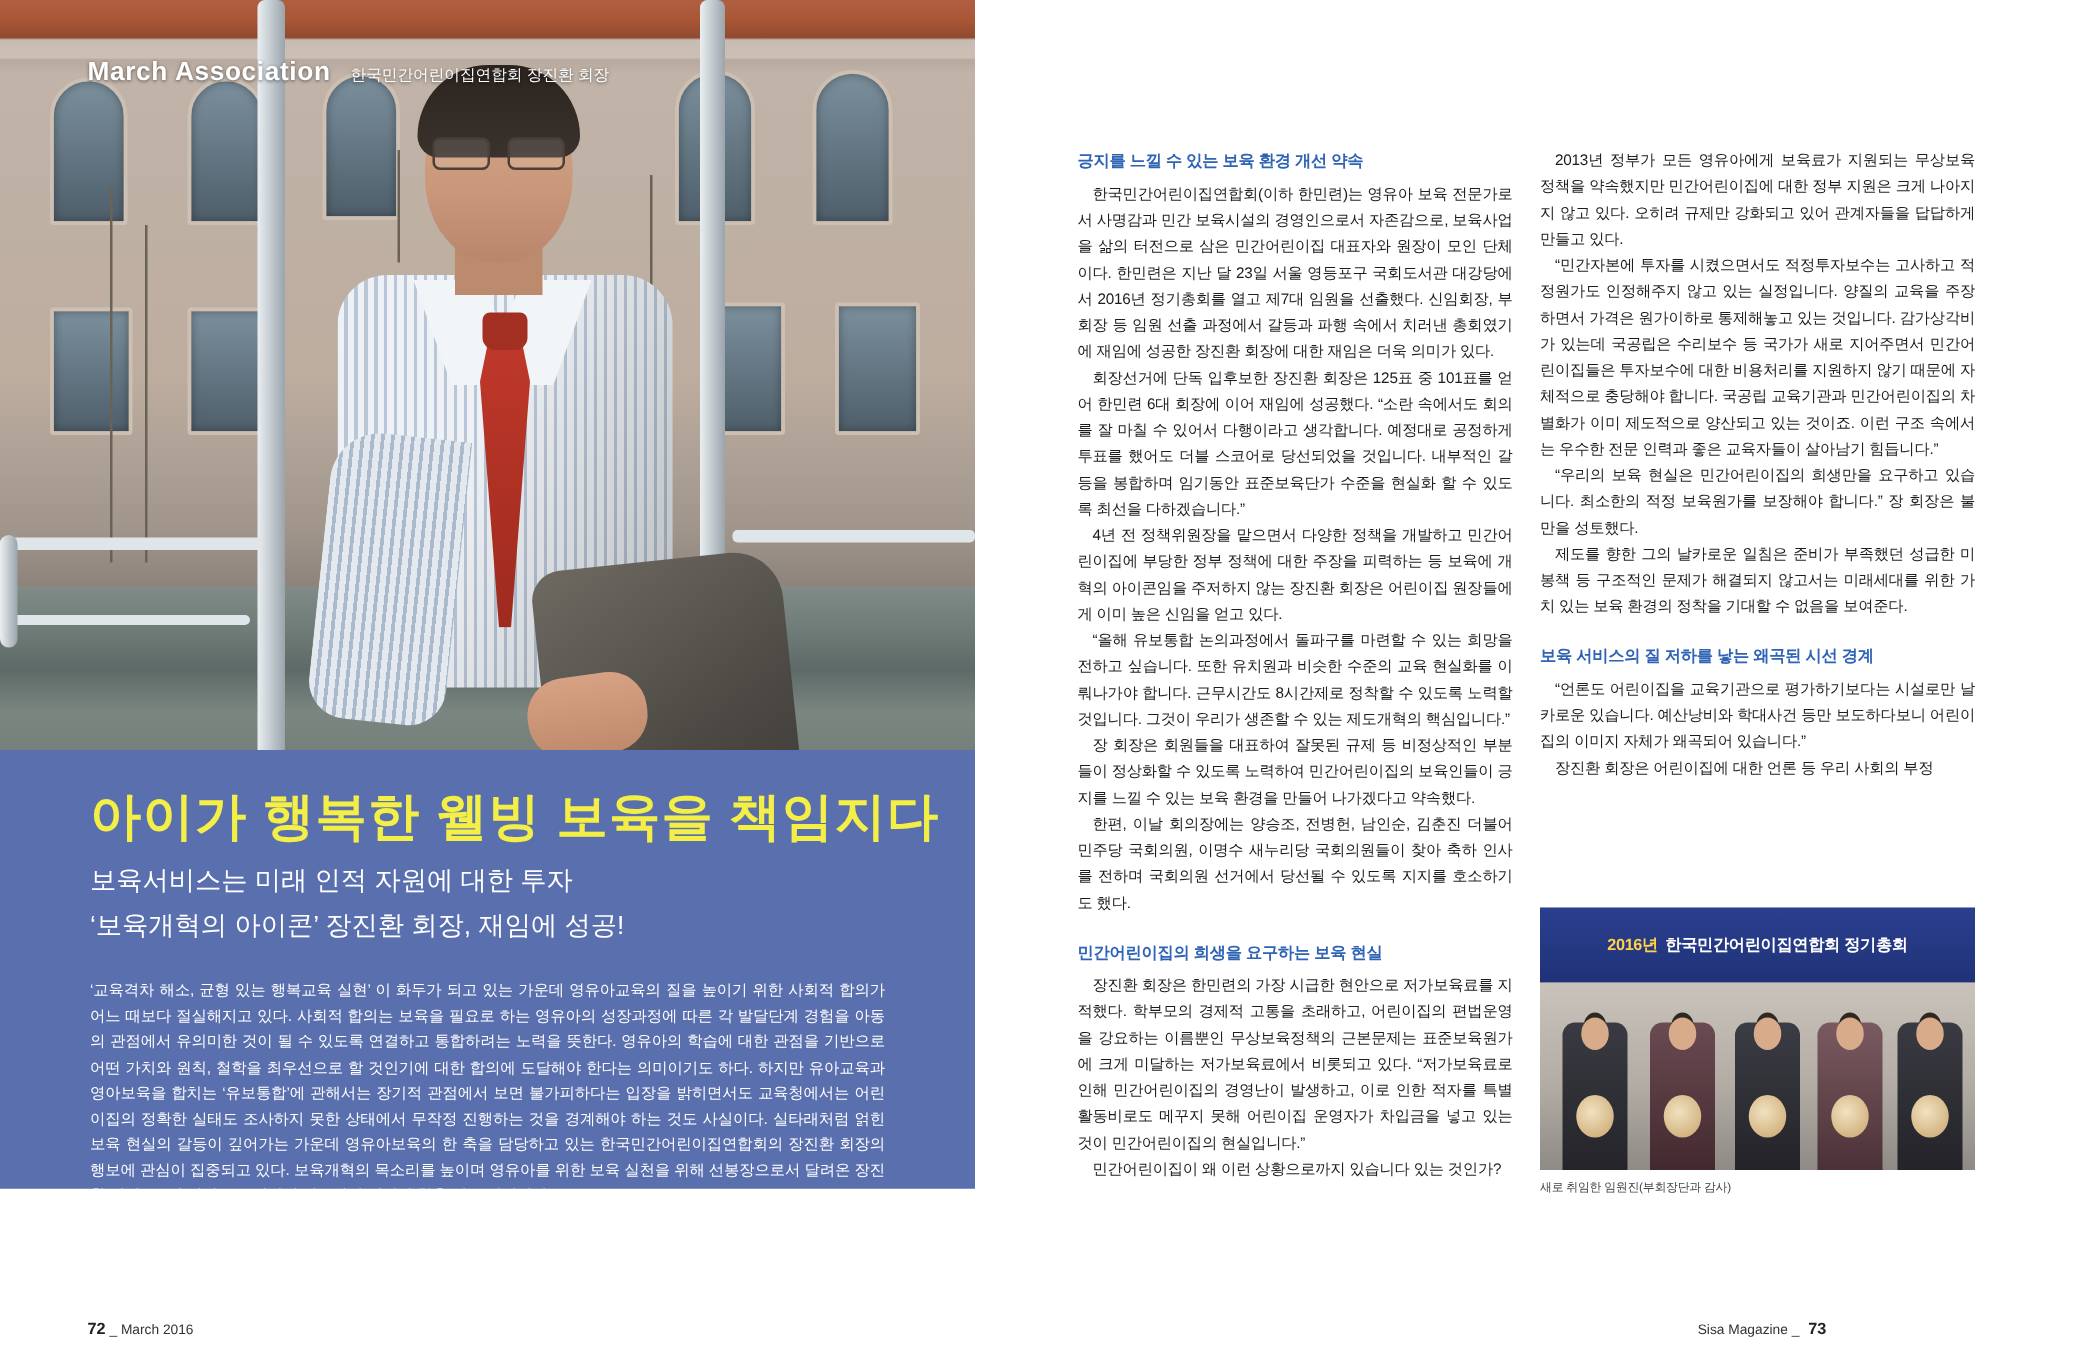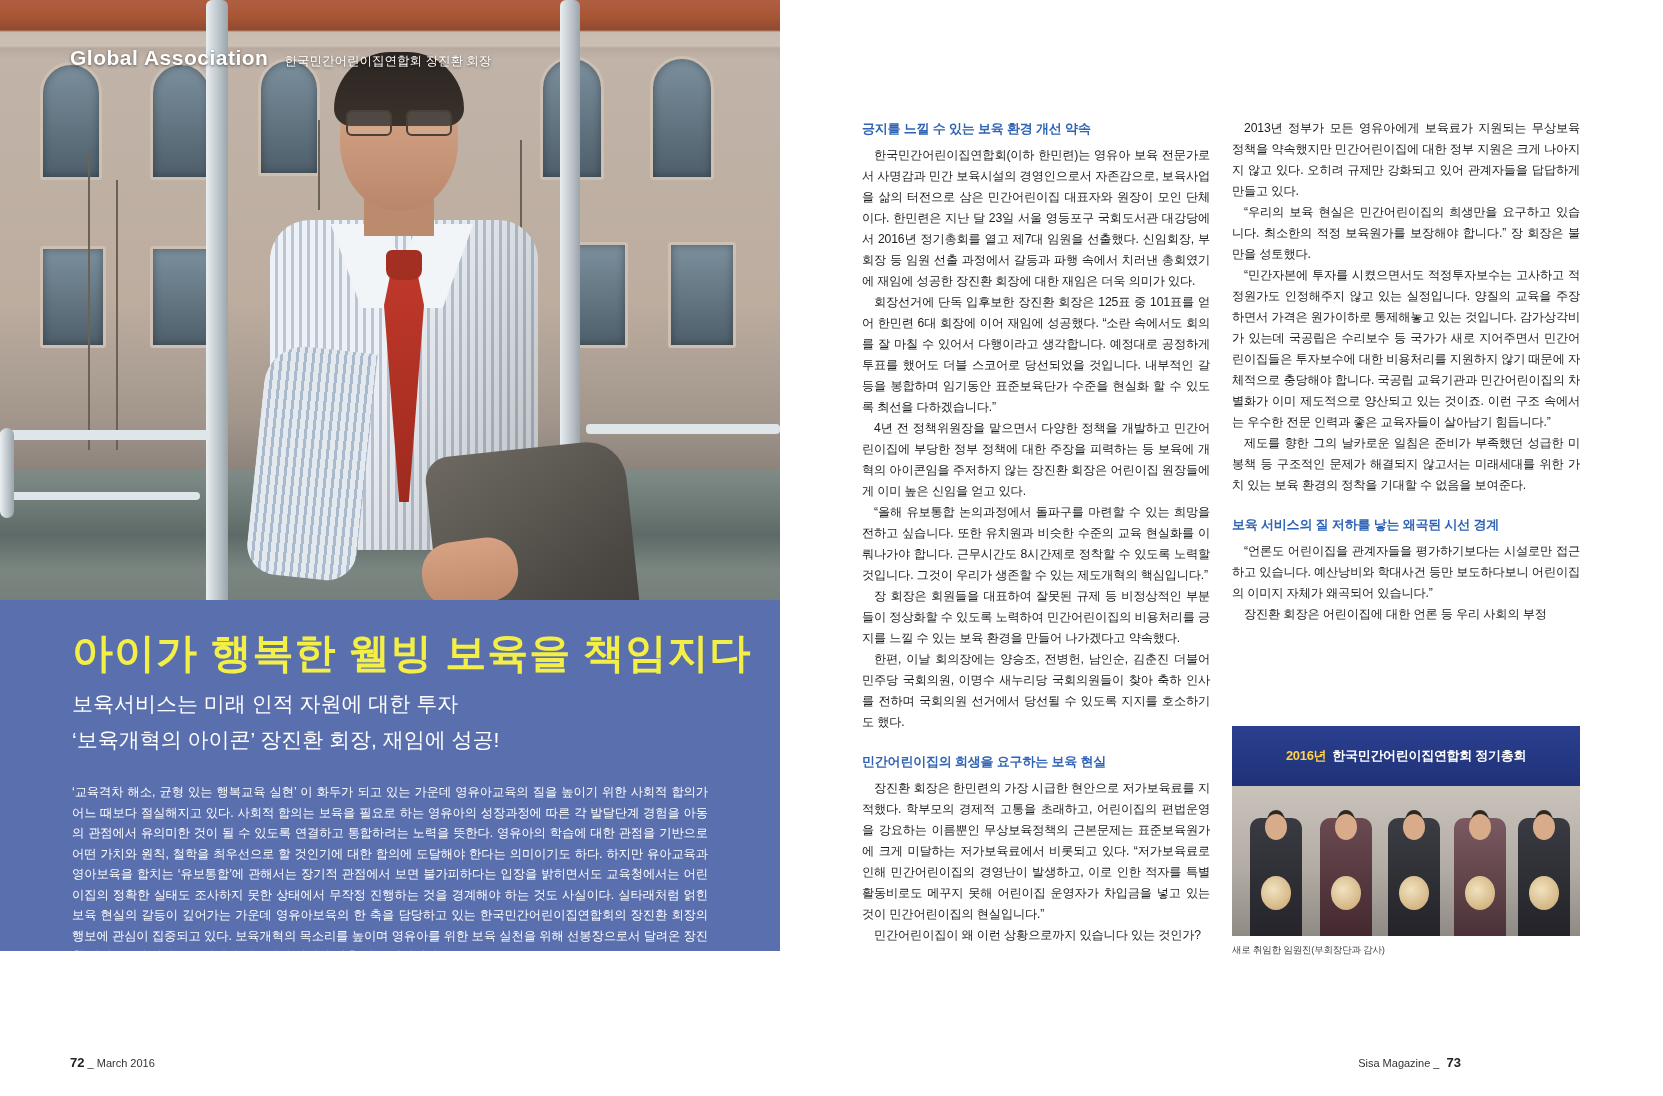--- a/index.html
+++ b/index.html
@@ -415,21 +415,21 @@
         <div class="tie-knot"></div>
         <div class="neck"></div>
         <div class="head"></div>
         <div class="hair"></div>
         <div class="glasses"></div>
         <div class="coat"></div>
         <div class="hand"></div>
       </div>
 
       <div class="hdr">
-        <span class="hdr-title">Global Association</span>
+        <span class="hdr-title">March Association</span>
         <span class="hdr-sub">한국민간어린이집연합회 장진환 회장</span>
       </div>
     </div>
 
     <div class="blue-panel">
       <div class="headline">아이가 행복한 웰빙 보육을 책임지다</div>
       <div class="subhead1">보육서비스는 미래 인적 자원에 대한 투자</div>
       <div class="subhead2">‘보육개혁의 아이콘’ 장진환 회장, 재임에 성공!</div>
       <div class="lead-body">‘교육격차 해소, 균형 있는 행복교육 실현’ 이 화두가 되고 있는 가운데 영유아교육의 질을 높이기 위한 사회적 합의가 어느 때보다 절실해지고 있다. 사회적 합의는 보육을 필요로 하는 영유아의 성장과정에 따른 각 발달단계 경험을 아동의 관점에서 유의미한 것이 될 수 있도록 연결하고 통합하려는 노력을 뜻한다. 영유아의 학습에 대한 관점을 기반으로 어떤 가치와 원칙, 철학을 최우선으로 할 것인기에 대한 합의에 도달해야 한다는 의미이기도 하다. 하지만 유아교육과 영아보육을 합치는 ‘유보통합’에 관해서는 장기적 관점에서 보면 불가피하다는 입장을 밝히면서도 교육청에서는 어린이집의 정확한 실태도 조사하지 못한 상태에서 무작정 진행하는 것을 경계해야 하는 것도 사실이다. 실타래처럼 얽힌 보육 현실의 갈등이 깊어가는 가운데 영유아보육의 한 축을 담당하고 있는 한국민간어린이집연합회의 장진환 회장의 행보에 관심이 집중되고 있다. 보육개혁의 목소리를 높이며 영유아를 위한 보육 실천을 위해 선봉장으로서 달려온 장진환 회장은 7대 회장으로 재임에 성공하며 어깨가 한층 더 무거워졌다.</div>
     </div>
@@ -442,34 +442,34 @@
   </div>
 
   <div class="page-right">
 
     <div class="col col-1">
       <div class="sec-head">긍지를 느낄 수 있는 보육 환경 개선 약속</div>
       <p class="para">한국민간어린이집연합회(이하 한민련)는 영유아 보육 전문가로서 사명감과 민간 보육시설의 경영인으로서 자존감으로, 보육사업을 삶의 터전으로 삼은 민간어린이집 대표자와 원장이 모인 단체이다. 한민련은 지난 달 23일 서울 영등포구 국회도서관 대강당에서 2016년 정기총회를 열고 제7대 임원을 선출했다. 신임회장, 부회장 등 임원 선출 과정에서 갈등과 파행 속에서 치러낸 총회였기에 재임에 성공한 장진환 회장에 대한 재임은 더욱 의미가 있다.</p>
       <p class="para">회장선거에 단독 입후보한 장진환 회장은 125표 중 101표를 얻어 한민련 6대 회장에 이어 재임에 성공했다. “소란 속에서도 회의를 잘 마칠 수 있어서 다행이라고 생각합니다. 예정대로 공정하게 투표를 했어도 더블 스코어로 당선되었을 것입니다. 내부적인 갈등을 봉합하며 임기동안 표준보육단가 수준을 현실화 할 수 있도록 최선을 다하겠습니다.”</p>
       <p class="para">4년 전 정책위원장을 맡으면서 다양한 정책을 개발하고 민간어린이집에 부당한 정부 정책에 대한 주장을 피력하는 등 보육에 개혁의 아이콘임을 주저하지 않는 장진환 회장은 어린이집 원장들에게 이미 높은 신임을 얻고 있다.</p>
       <p class="para">“올해 유보통합 논의과정에서 돌파구를 마련할 수 있는 희망을 전하고 싶습니다. 또한 유치원과 비슷한 수준의 교육 현실화를 이뤄나가야 합니다. 근무시간도 8시간제로 정착할 수 있도록 노력할 것입니다. 그것이 우리가 생존할 수 있는 제도개혁의 핵심입니다.”</p>
-      <p class="para">장 회장은 회원들을 대표하여 잘못된 규제 등 비정상적인 부분들이 정상화할 수 있도록 노력하여 민간어린이집의 비용처리를 긍지를 느낄 수 있는 보육 환경을 만들어 나가겠다고 약속했다.</p>
+      <p class="para">장 회장은 회원들을 대표하여 잘못된 규제 등 비정상적인 부분들이 정상화할 수 있도록 노력하여 민간어린이집의 보육인들이 긍지를 느낄 수 있는 보육 환경을 만들어 나가겠다고 약속했다.</p>
       <p class="para">한편, 이날 회의장에는 양승조, 전병헌, 남인순, 김춘진 더불어민주당 국회의원, 이명수 새누리당 국회의원들이 찾아 축하 인사를 전하며 국회의원 선거에서 당선될 수 있도록 지지를 호소하기도 했다.</p>
       <div class="sec-head spaced">민간어린이집의 희생을 요구하는 보육 현실</div>
       <p class="para">장진환 회장은 한민련의 가장 시급한 현안으로 저가보육료를 지적했다. 학부모의 경제적 고통을 초래하고, 어린이집의 편법운영을 강요하는 이름뿐인 무상보육정책의 근본문제는 표준보육원가에 크게 미달하는 저가보육료에서 비롯되고 있다. “저가보육료로 인해 민간어린이집의 경영난이 발생하고, 이로 인한 적자를 특별활동비로도 메꾸지 못해 어린이집 운영자가 차입금을 넣고 있는 것이 민간어린이집의 현실입니다.”</p>
       <p class="para">민간어린이집이 왜 이런 상황으로까지 있습니다 있는 것인가?</p>
     </div>
 
     <div class="col col-2">
       <p class="para">2013년 정부가 모든 영유아에게 보육료가 지원되는 무상보육 정책을 약속했지만 민간어린이집에 대한 정부 지원은 크게 나아지지 않고 있다. 오히려 규제만 강화되고 있어 관계자들을 답답하게 만들고 있다.</p>
+      <p class="para">“민간자본에 투자를 시켰으면서도 적정투자보수는 고사하고 적정원가도 인정해주지 않고 있는 실정입니다. 양질의 교육을 주장하면서 가격은 원가이하로 통제해놓고 있는 것입니다. 감가상각비가 있는데 국공립은 수리보수 등 국가가 새로 지어주면서 민간어린이집들은 투자보수에 대한 비용처리를 지원하지 않기 때문에 자체적으로 충당해야 합니다. 국공립 교육기관과 민간어린이집의 차별화가 이미 제도적으로 양산되고 있는 것이죠. 이런 구조 속에서는 우수한 전문 인력과 좋은 교육자들이 살아남기 힘듭니다.”</p>
       <p class="para">“우리의 보육 현실은 민간어린이집의 희생만을 요구하고 있습니다. 최소한의 적정 보육원가를 보장해야 합니다.” 장 회장은 불만을 성토했다.</p>
-      <p class="para">“민간자본에 투자를 시켰으면서도 적정투자보수는 고사하고 적정원가도 인정해주지 않고 있는 실정입니다. 양질의 교육을 주장하면서 가격은 원가이하로 통제해놓고 있는 것입니다. 감가상각비가 있는데 국공립은 수리보수 등 국가가 새로 지어주면서 민간어린이집들은 투자보수에 대한 비용처리를 지원하지 않기 때문에 자체적으로 충당해야 합니다. 국공립 교육기관과 민간어린이집의 차별화가 이미 제도적으로 양산되고 있는 것이죠. 이런 구조 속에서는 우수한 전문 인력과 좋은 교육자들이 살아남기 힘듭니다.”</p>
       <p class="para">제도를 향한 그의 날카로운 일침은 준비가 부족했던 성급한 미봉책 등 구조적인 문제가 해결되지 않고서는 미래세대를 위한 가치 있는 보육 환경의 정착을 기대할 수 없음을 보여준다.</p>
       <div class="sec-head spaced">보육 서비스의 질 저하를 낳는 왜곡된 시선 경계</div>
-      <p class="para">“언론도 어린이집을 관계자들을 평가하기보다는 시설로만 접근하고 있습니다. 예산낭비와 학대사건 등만 보도하다보니 어린이집의 이미지 자체가 왜곡되어 있습니다.”</p>
+      <p class="para">“언론도 어린이집을 교육기관으로 평가하기보다는 시설로만 날카로운 있습니다. 예산낭비와 학대사건 등만 보도하다보니 어린이집의 이미지 자체가 왜곡되어 있습니다.”</p>
       <p class="para">장진환 회장은 어린이집에 대한 언론 등 우리 사회의 부정</p>
     </div>
 
     <div class="photo-bottom">
       <div class="banner">
         <span class="yr">2016년</span>
         <span>한국민간어린이집연합회 정기총회</span>
       </div>
       <div class="stage">
         <div class="figure" style="left:18px; background:linear-gradient(180deg,#3a3a42,#24242a);">

